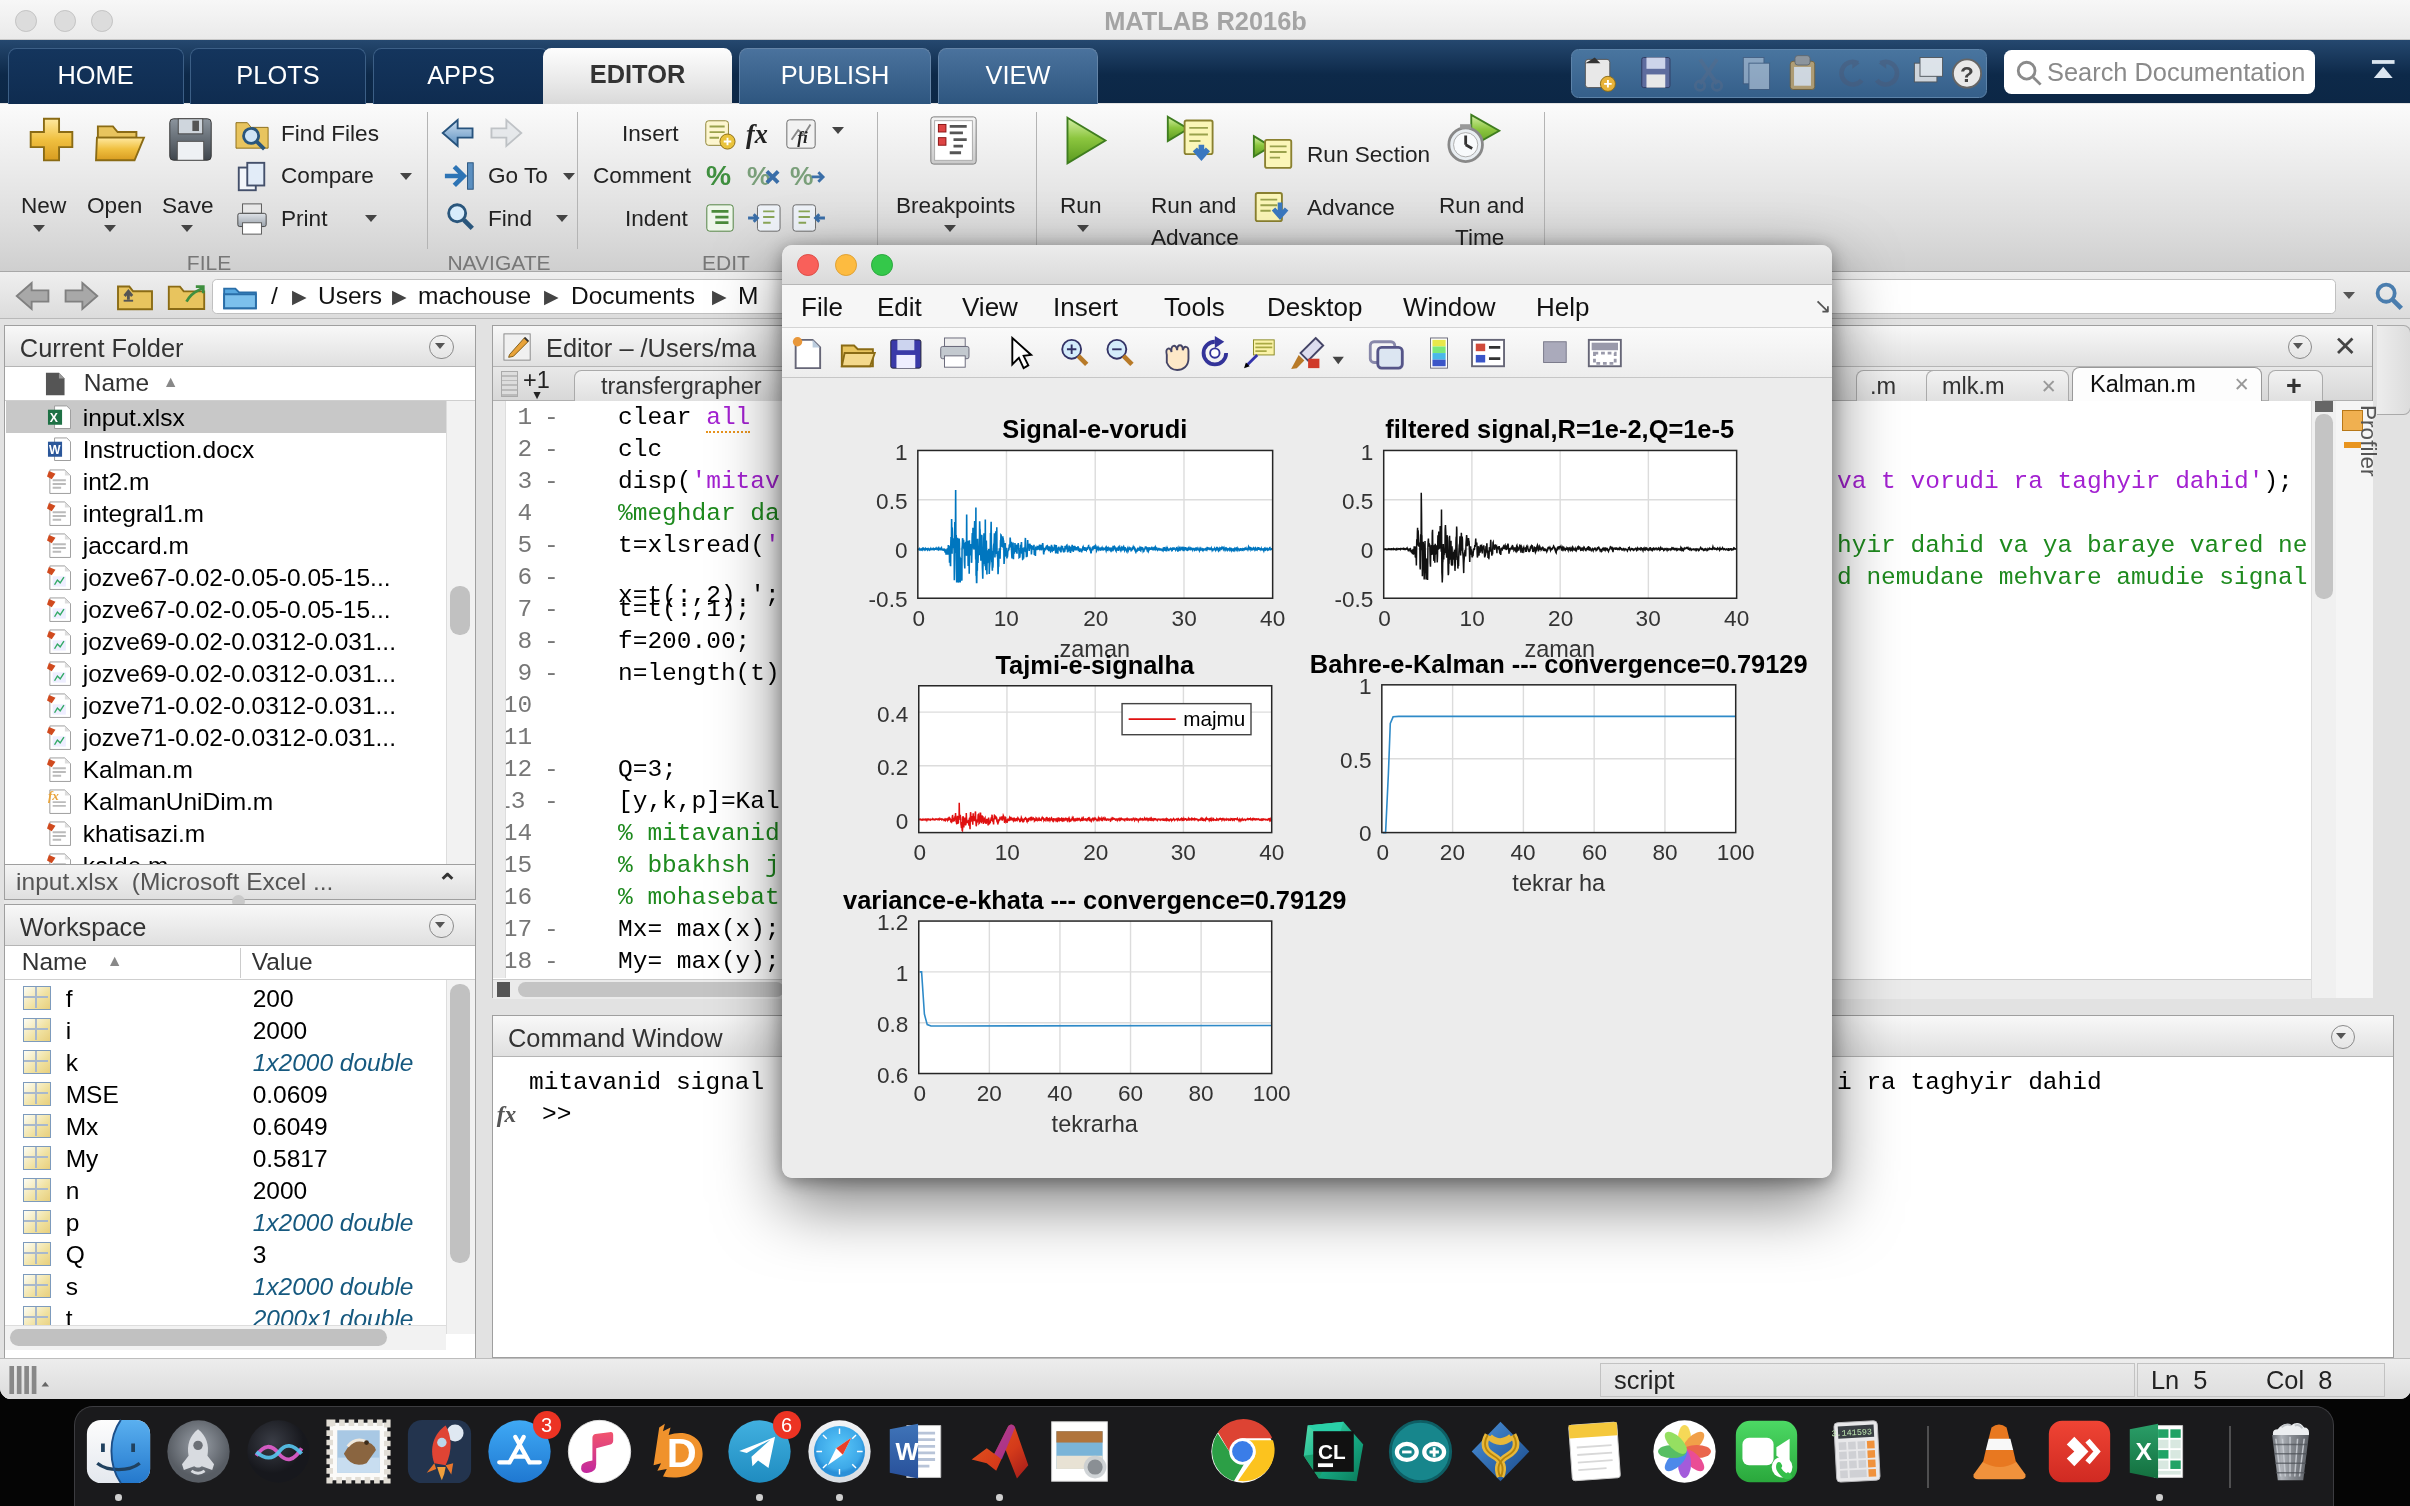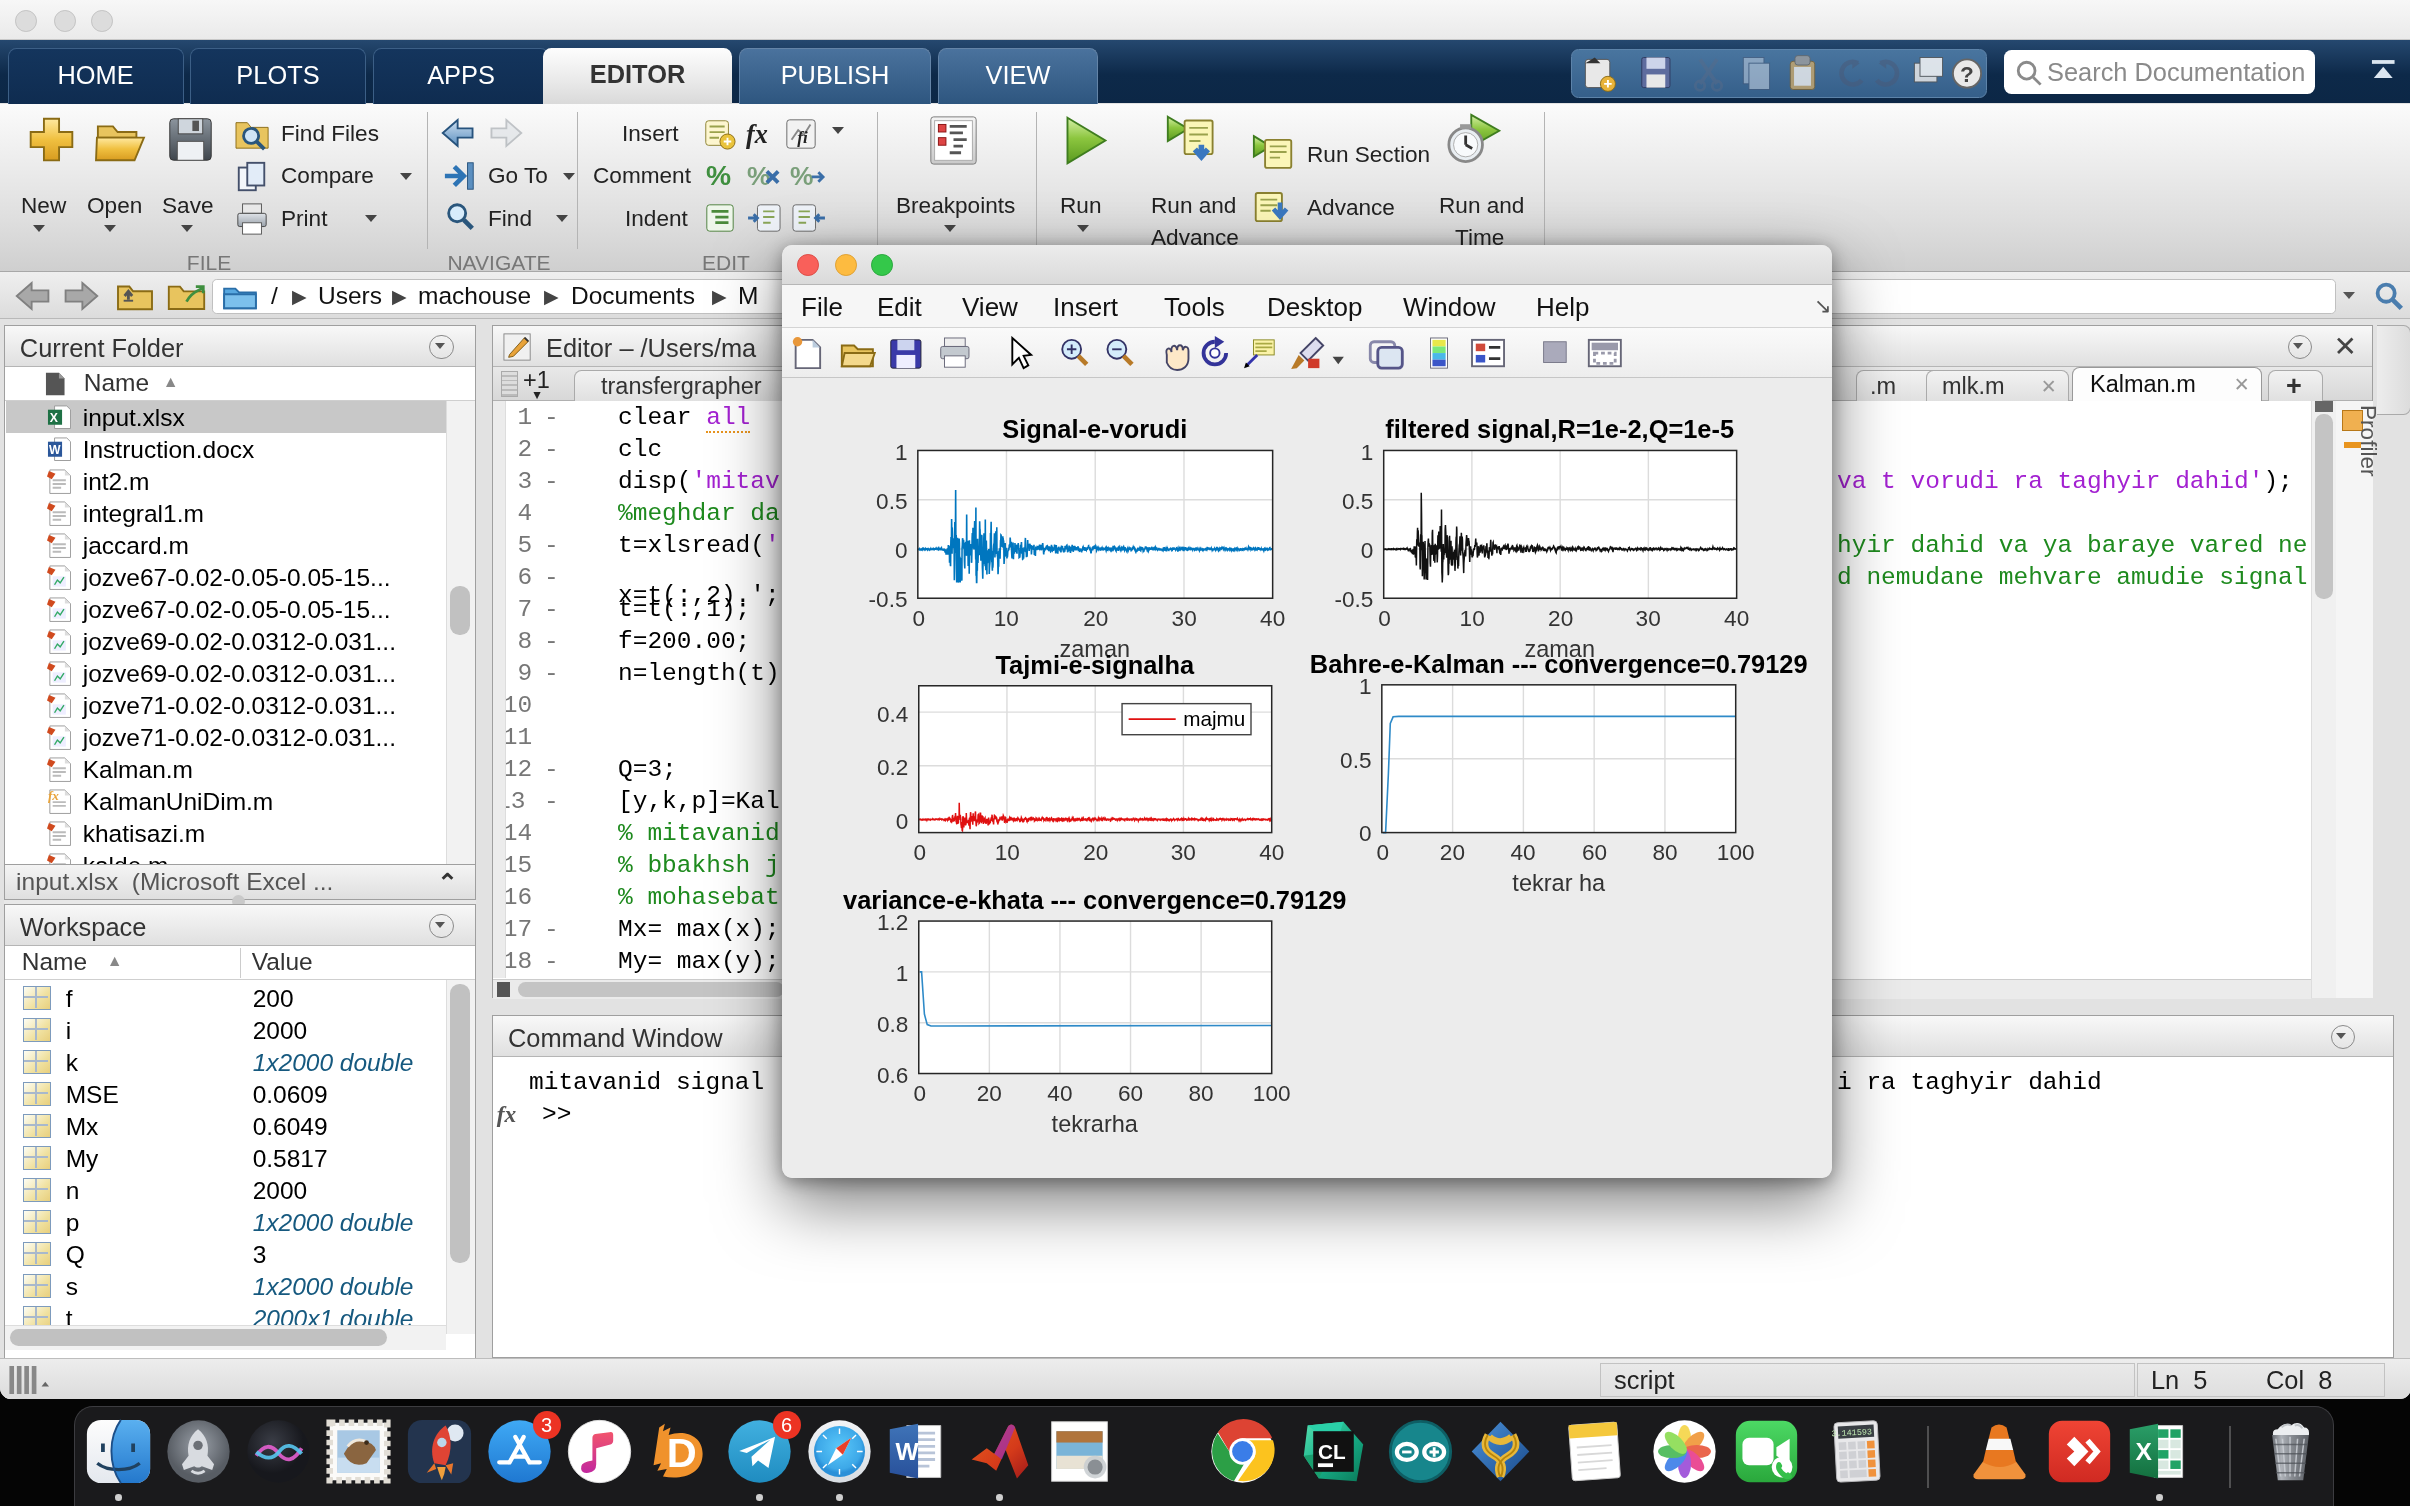--- a/index.html
+++ b/index.html
@@ -97,20 +97,21 @@
 .dsep { position:absolute; top:19px; width:1.9px; height:62px; background:rgba(160,160,160,0.4); }
 </style>
 </head>
 <body>
 <div id="screen">
   <div id="mwin">
     <div id="titlebar">
       <div class="tl" style="left:15px;"></div>
       <div class="tl" style="left:54px;"></div>
       <div class="tl" style="left:91px;"></div>
+      <div id="wtitle">MATLAB R2016b</div>
     </div>
     <div id="tabbar">
       <div class="tab dark" style="left:7.5px; width:176px;">HOME</div>
       <div class="tab dark" style="left:190px; width:176px;">PLOTS</div>
       <div class="tab dark" style="left:373px; width:176px;">APPS</div>
       <div class="tab active" style="left:543px; width:189px; height:58px;">EDITOR</div>
       <div class="tab mid" style="left:739px; width:192px;">PUBLISH</div>
       <div class="tab mid" style="left:938px; width:160px;">VIEW</div>
       <div id="qat">
         

